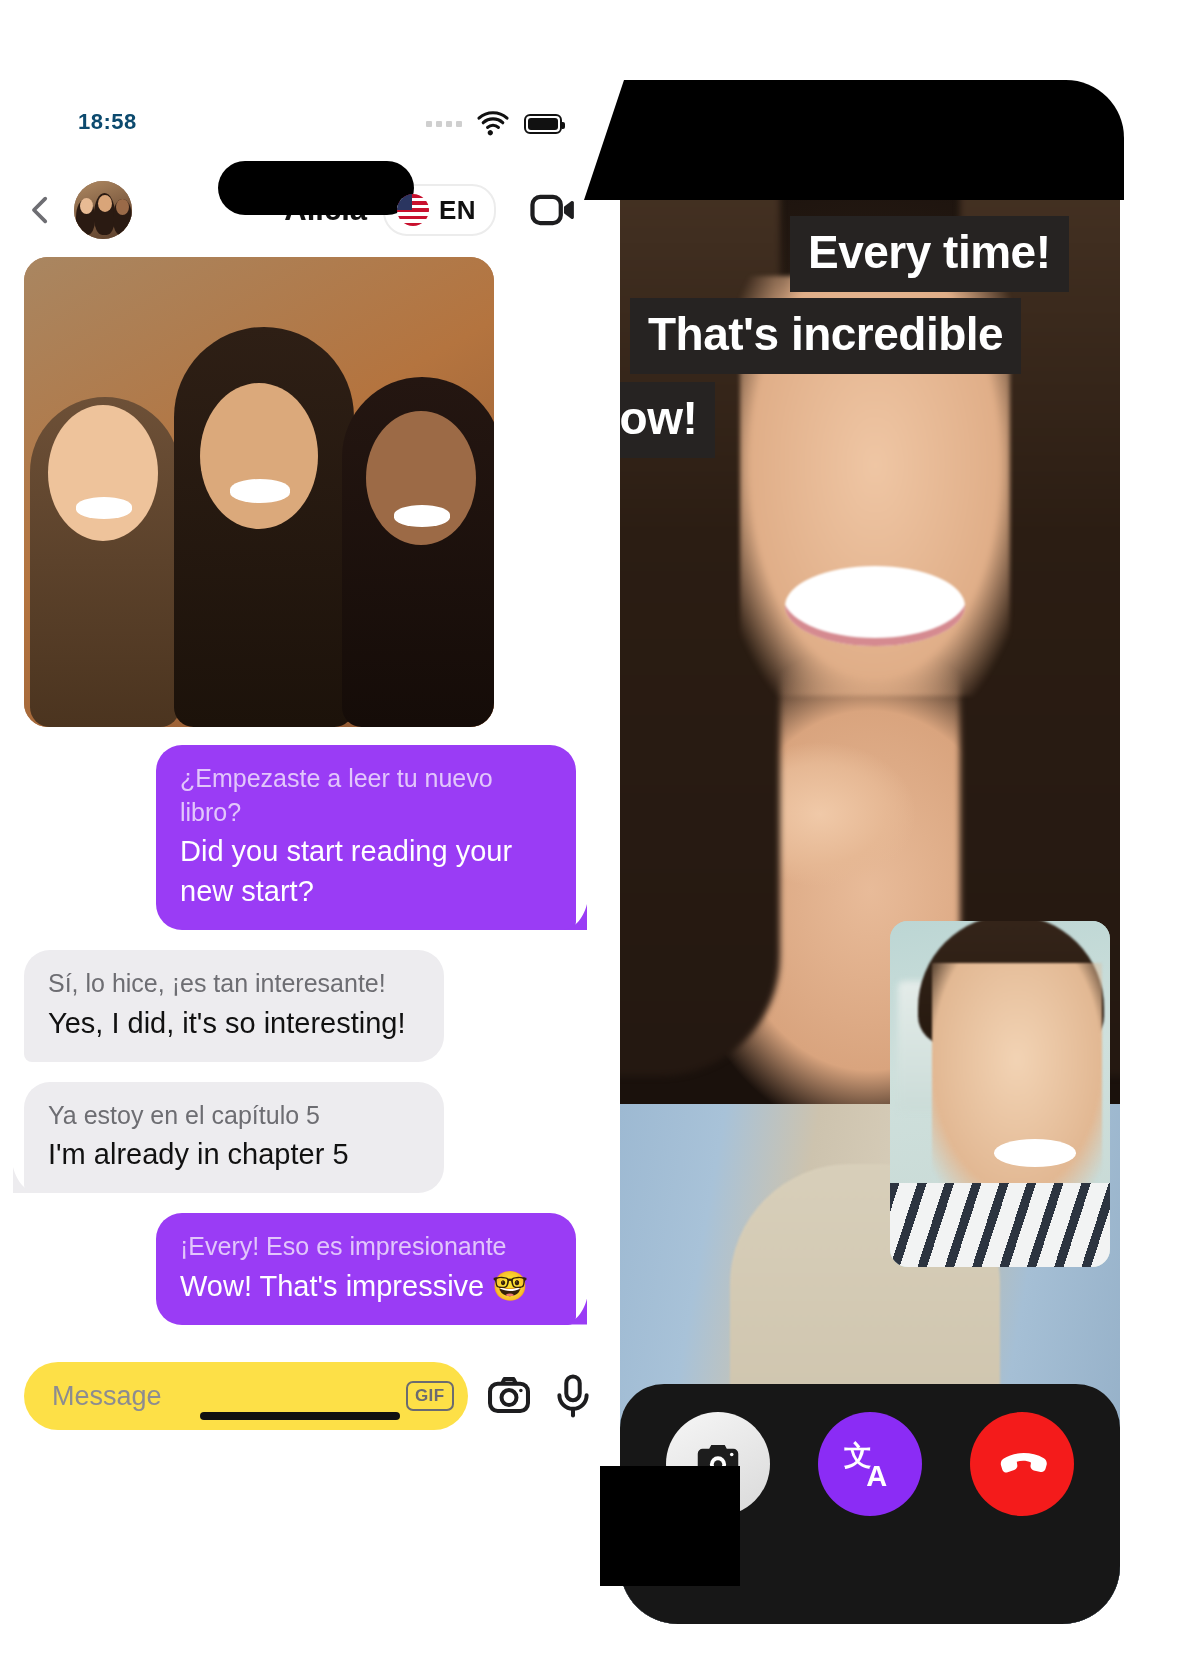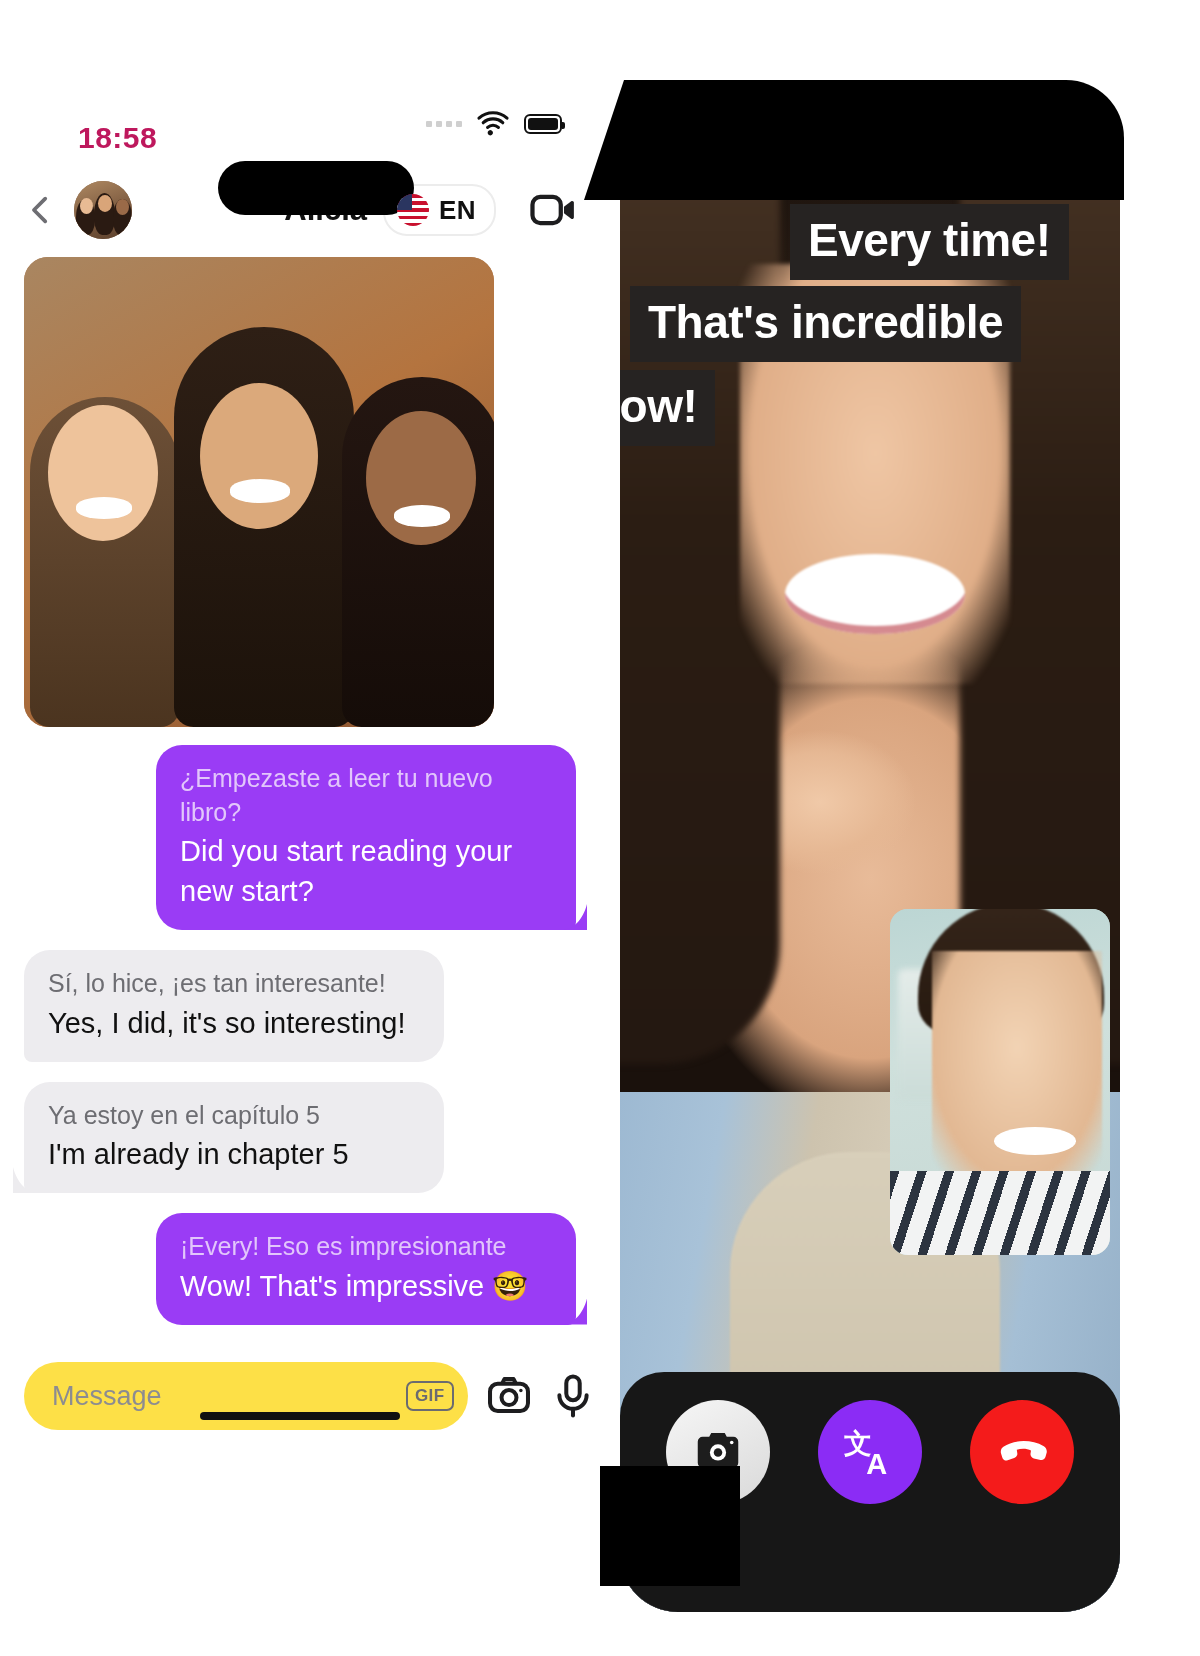--- a/index.html
+++ b/index.html
@@ -7,21 +7,21 @@
     width: 1200px; height: 1656px;
     background: #ffffff;
     font-family: "Liberation Sans", sans-serif;
     overflow: hidden;
   }
   #stage { position: relative; width: 1200px; height: 1656px; background: #fff; }
 
   
   .right-phone {
     position: absolute;
-    left: 620px; top: 84px;
+    left: 620px; top: 96px;
     width: 500px; height: 1528px;
     border-radius: 58px;
     overflow: hidden;
     background: #000;
   }
   .video-bg {
     position: absolute; inset: 0;
     background:
       radial-gradient(ellipse 120px 90px at 40% 47%, #f0c9a8 0%, #e6b894 55%, rgba(230,184,148,0) 80%),
       radial-gradient(ellipse 230px 290px at 50% 52%, #e8bb99 0%, #d9a47e 62%, rgba(217,164,126,0) 85%),
@@ -153,22 +153,22 @@
     background: #ffffff;
     border-radius: 56px;
     overflow: hidden;
     box-shadow: 0 0 0 0 transparent;
   }
   .lp-status {
     position: relative; height: 100px;
     display: flex; align-items: center;
   }
   .lp-time {
-    position: absolute; left: 78px; top: 56px;
-    font-size: 30px; font-weight: bold; color: #be185d;
+    position: absolute; left: 78px; top: 44px;
+    font-size: 22px; font-weight: bold; color: #0c4a6e;
     letter-spacing: 0.5px;
   }
   .dyn-island {
     position: absolute; left: 218px; top: 96px;
     width: 196px; height: 54px; background: #000; border-radius: 28px;
   }
   .lp-status-right {
     position: absolute; right: 38px; top: 46px;
     display: flex; align-items: center; gap: 14px;
   }

